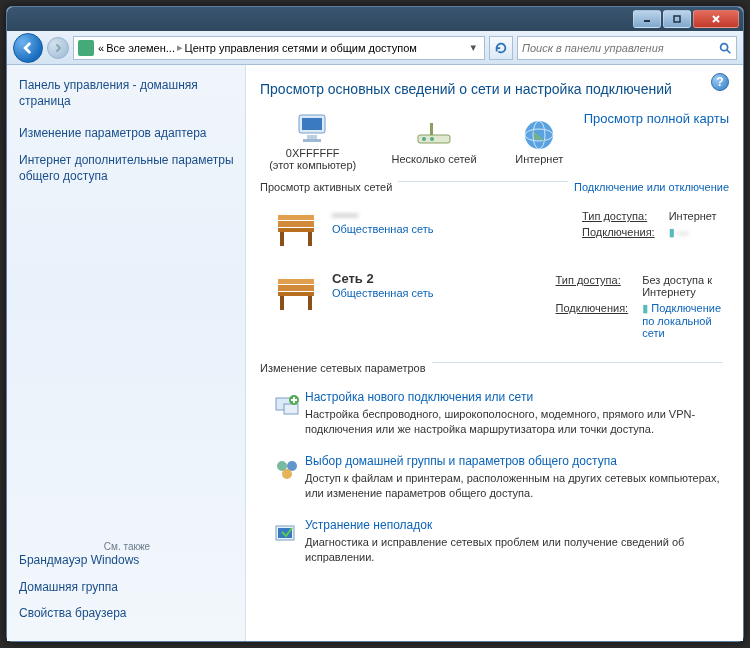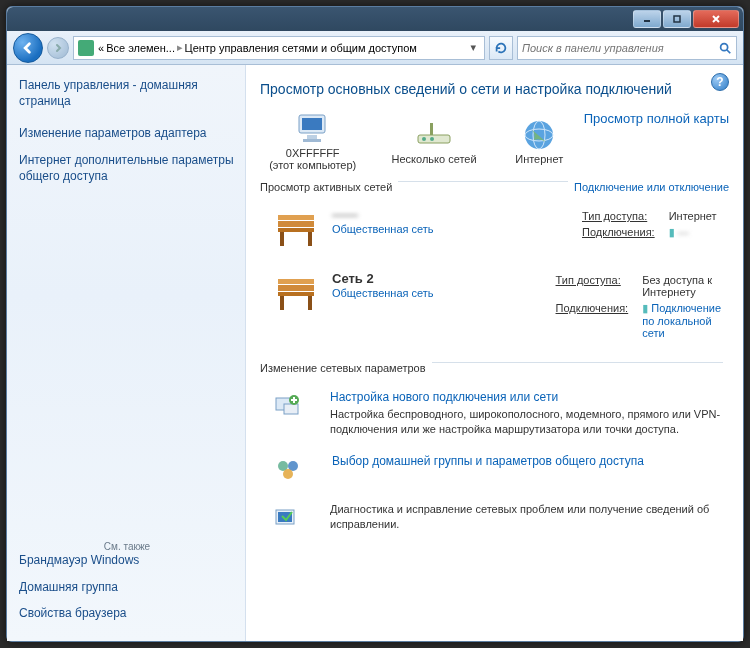--- a/index.html
+++ b/index.html
@@ -195,21 +195,21 @@
   .net-name.clear{ filter:none; }
   .net-type { color:#0a63b8; font-size:11px; cursor:pointer;}
   .net-right { flex:1; font-size:11px; }
   .net-right table td { padding:1px 6px; vertical-align:top;}
   .net-right .lbl{ color:#333;text-decoration:underline;}
   .conn-ico{ color:#5bb; margin-right:3px;}
   .blurred{ filter: blur(2px); color:#888;}
 
   
   .settings-item{
-    display:flex; gap:28px; padding:8px 0 8px 12px;
+    display:flex; gap:3px; padding:8px 0 8px 12px;
   }
   .settings-icon{ width:32px;height:32px; display:flex;align-items:center;justify-content:center;}
   .settings-text .title{ color:#0a63b8; font-size:12px; cursor:pointer; margin-bottom:3px;}
   .settings-text .desc{ color:#333; font-size:11px; line-height:1.4;}
 
   
   svg { display:block; }
 </style>
 </head>
 <body>
@@ -419,31 +419,33 @@
       <div class="settings-item">
         <div class="settings-icon">
           <svg width="30" height="28" viewBox="0 0 30 28">
               <circle cx="10" cy="10" r="5" fill="#5a8" opacity="0.8"></circle>
               <circle cx="20" cy="10" r="5" fill="#3a7ac0" opacity="0.8"></circle>
               <circle cx="15" cy="18" r="5" fill="#e0a030" opacity="0.8"></circle>
             </svg>
         </div>
         <div class="settings-text">
           <div class="title">Выбор домашней группы и параметров общего доступа</div>
+          <div class="desc">Доступ к файлам и принтерам, расположенным на других сетевых компьютерах, или изменение параметров общего доступа.</div>
         </div>
       </div>
 
       <div class="settings-item">
         <div class="settings-icon">
           <svg width="30" height="28" viewBox="0 0 30 28">
               <rect x="4" y="6" width="18" height="14" fill="#e8f0f8" stroke="#7aa0c6"></rect>
               <rect x="6" y="8" width="14" height="10" fill="#3a7ac0"></rect>
               <path d="M10 12 L14 16 L20 8" stroke="#5c5" stroke-width="2" fill="none"></path>
             </svg>
         </div>
         <div class="settings-text">
+          <div class="title">Устранение неполадок</div>
           <div class="desc">Диагностика и исправление сетевых проблем или получение сведений об исправлении.</div>
         </div>
       </div>
 
     </div>
   </div>
 </div>
 
 </body></html>

